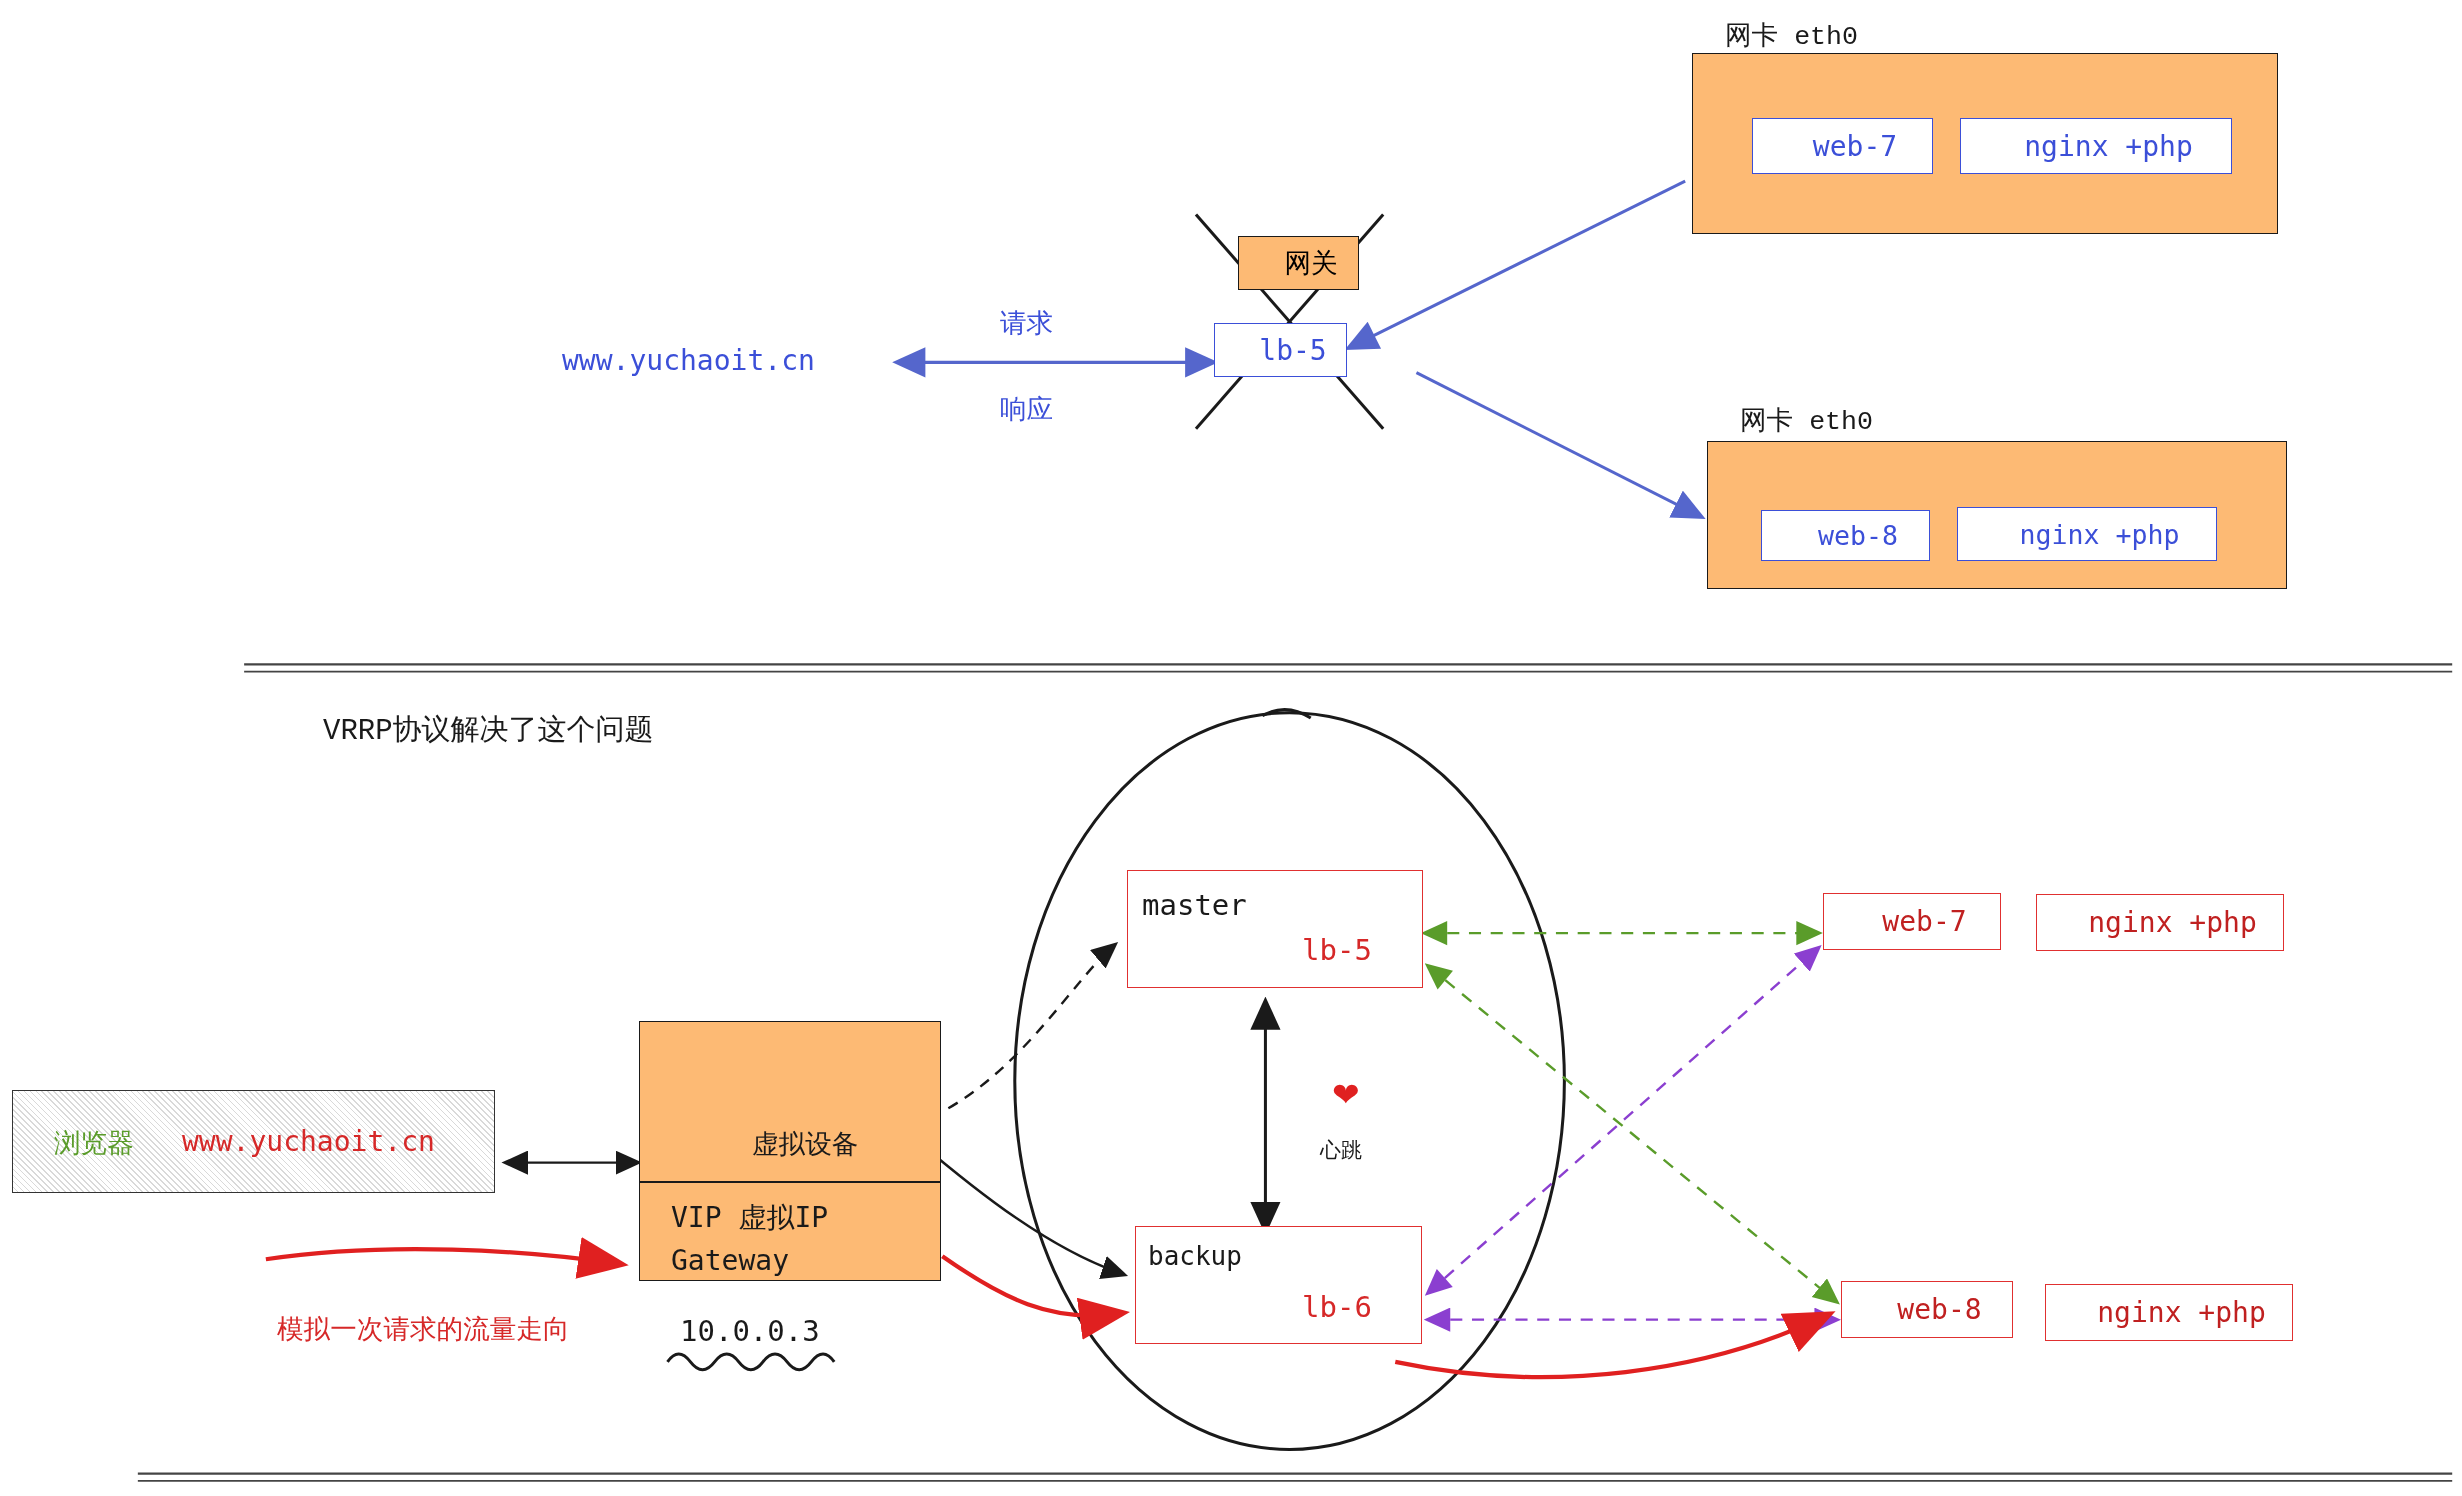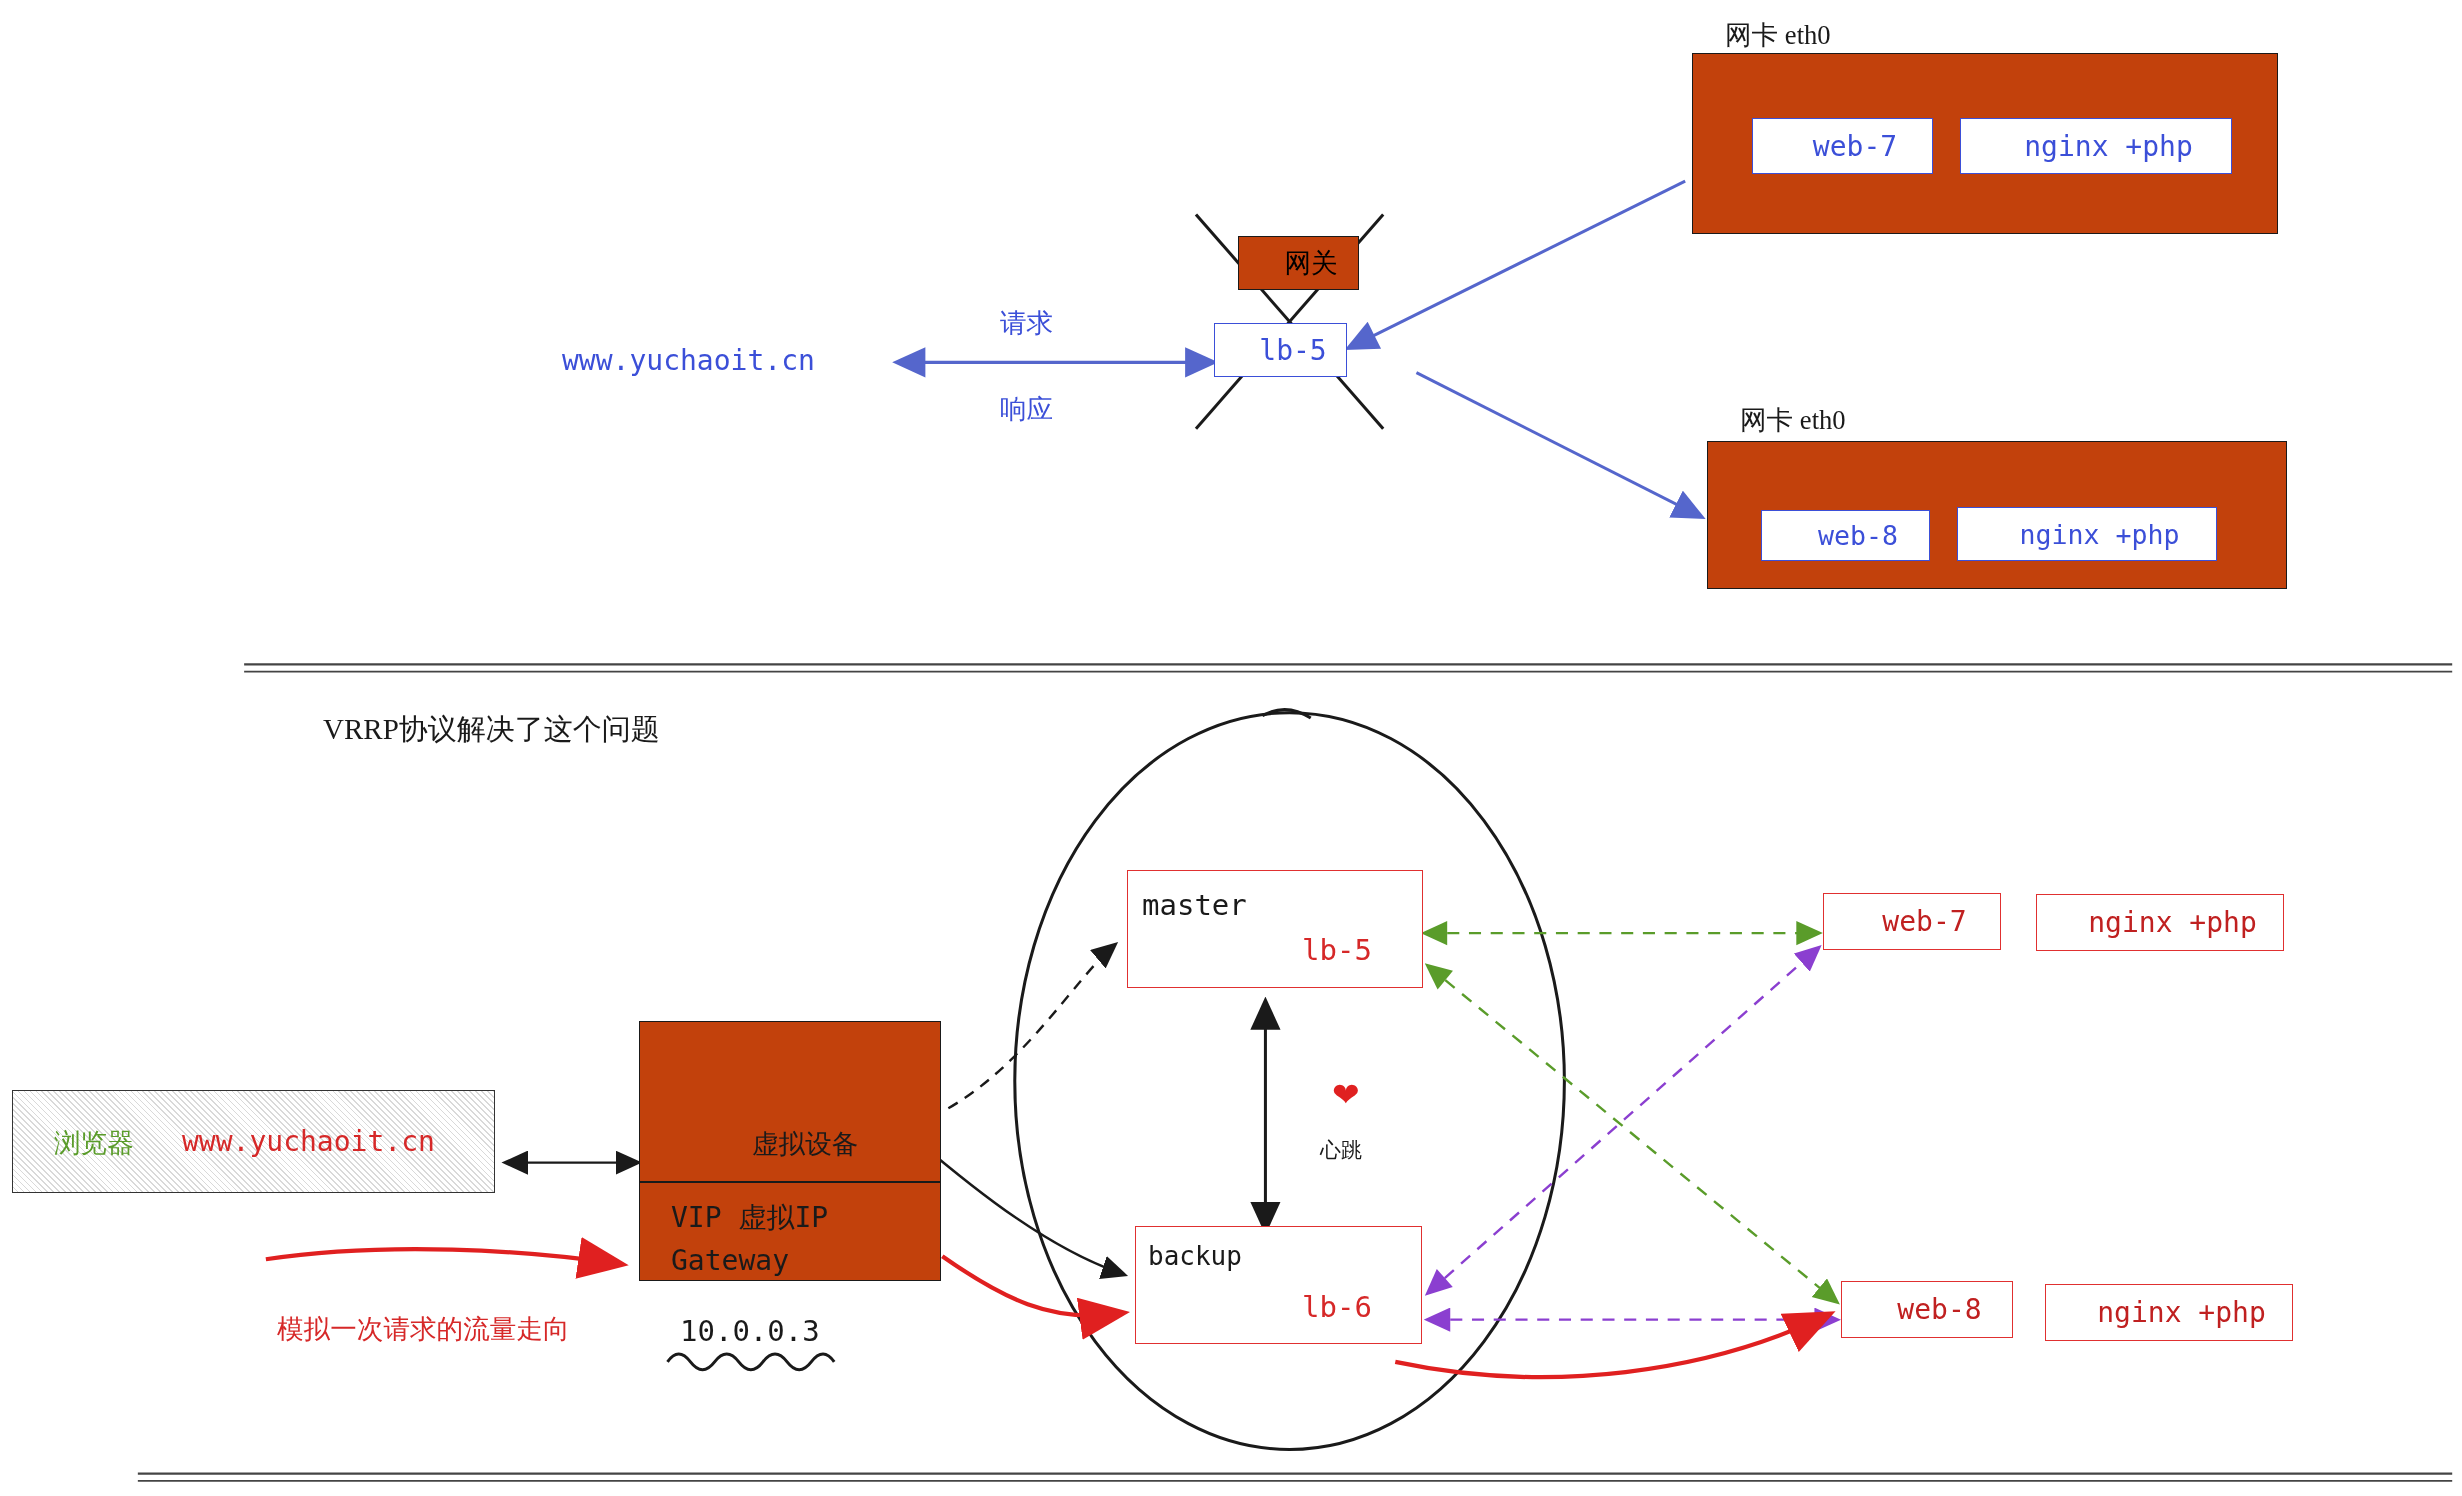--- a/index.html
+++ b/index.html
@@ -19,26 +19,26 @@
   }
   .abs { position: absolute; }
   svg.layer {
     position: absolute;
     left: 0; top: 0;
     width: 2462px;
     height: 1496px;
     pointer-events: none;
   }
   .mono { font-family: "DejaVu Sans Mono", monospace; }
-  .sans { font-family: Liberation Serif, serif; }
+  .sans { font-family: Liberation Mono, monospace; }
 
   
   .box-black {
     border: 1.8px solid #1a1a1a;
-    background: #c2410c;
+    background: #fdba74;
     box-sizing: border-box;
   }
   .box-blue {
     border: 1.8px solid #3b4fd8;
     background: #ffffff;
     box-sizing: border-box;
     color: #3b4fd8;
   }
   .box-red {
     border: 1.8px solid #e03030;

